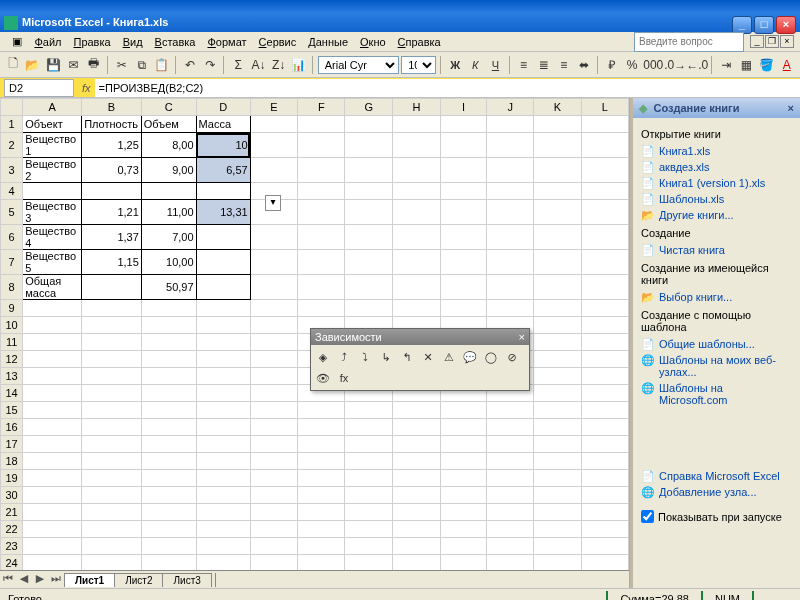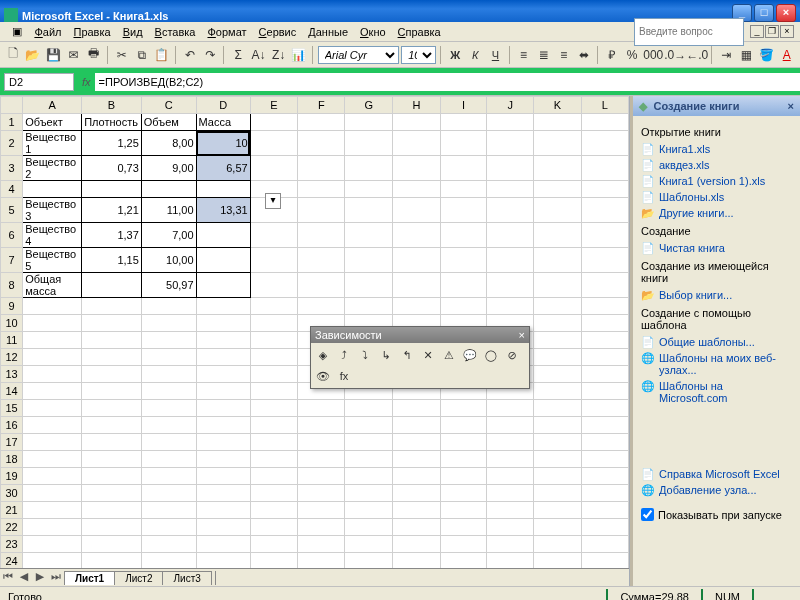--- a/index.html
+++ b/index.html
@@ -1,34 +1,34 @@
 <!DOCTYPE html>
 <html><head>
 <meta charset="utf-8">
 <style>
 * { box-sizing: border-box; margin: 0; padding: 0; font-family: Tahoma, Arial, sans-serif; font-size: 11px; }
 body { background: #ece9d8; width: 800px; height: 600px; overflow: hidden; }
-.titlebar { background: linear-gradient(#0058c4, #2a7de1 40%, #1164cc); color: #fff; height: 22px; display: flex; align-items: flex-end; padding: 0 4px; }
+.titlebar { background: linear-gradient(#0058c4, #2a7de1 40%, #1164cc); color: #fff; height: 22px; display: flex; align-items: flex-start; padding: 16px 4px; }
 .titlebar .icon { width: 14px; height: 14px; background: #2a7; margin-right: 4px; display: inline-block; }
 .titlebar .title { flex: 1; font-weight: bold; }
 .winbtns { display: flex; gap: 2px; }
 .winbtn { width: 20px; height: 18px; background: linear-gradient(#88c0ff,#3d80d6); border: 1px solid #1b4c8c; border-radius: 3px; color: #fff; text-align: center; line-height: 15px; font-weight: bold; cursor: pointer; }
 .winbtn.close { background: linear-gradient(#f88,#d33); border-color: #a22; }
 .menubar { background: #ece9d8; height: 20px; display: flex; align-items: center; padding: 0 6px; border-bottom: 1px solid #c0c0c0; }
 .menubar span { padding: 2px 6px; cursor: pointer; }
 .menubar .spacer { flex: 1; }
-.askbox { width: 110px; height: 28px; border: 1px solid #7b9ebd; background: #fff; padding: 0 4px; color: #999; font-size: 10px; }
+.askbox { width: 110px; height: 20px; border: 1px solid #7b9ebd; background: #fff; padding: 0 4px; color: #999; font-size: 10px; }
 .smallwinbtns { display: flex; gap: 1px; margin-left: 6px; }
 .smallwinbtns div { width: 14px; height: 13px; border: 1px solid #888; background: #ece9d8; font-size: 9px; text-align: center; line-height: 11px; cursor: pointer; }
 .toolbar { background: #ece9d8; height: 26px; border-bottom: 1px solid #c0c0c0; display: flex; align-items: center; padding: 0 4px; gap: 2px; }
 .tb-btn { width: 20px; height: 20px; border: 1px solid transparent; display: inline-flex; align-items: center; justify-content: center; cursor: pointer; font-size: 12px; color: #333; }
 .tb-sep { width: 2px; height: 18px; border-left: 1px solid #aca899; margin: 0 2px; }
-.tb-select { height: 18px; border: 1px solid #7b9ebd; background: #fff; font-size: 11px; padding: 0 2px; font-style: italic; }
+.tb-select { height: 18px; border: 1px solid #7b9ebd; background: #fff; font-size: 11px; padding: 0 2px; }
 .tb-select.font { width: 90px; } .tb-select.size { width: 35px; }
-.formulabar { display: flex; align-items: center; height: 28px; background: #22c55e; border-bottom: 1px solid #c0c0c0; }
+.formulabar { display: flex; align-items: center; height: 20px; background: #fde047; border-bottom: 1px solid #c0c0c0; }
 .namebox { width: 70px; height: 18px; border: 1px solid #a5acb5; background: #fff; padding: 0 4px; margin: 0 4px; display: flex; align-items: center; }
 .fx { padding: 0 4px; font-style: italic; color: #555; cursor: pointer; }
 .formula-input { flex: 1; border: none; padding: 4px 4px; height: 18px; }
 .workarea { display: flex; height: 490px; }
 .sheet-pane { flex: 1; display: flex; flex-direction: column; border-right: 1px solid #a5acb5; }
 .grid-wrap { flex: 1; overflow: hidden; background: #fff; position: relative; }
 table.grid { border-collapse: collapse; table-layout: fixed; }
 table.grid th, table.grid td { border: 1px solid #d0d0d0; height: 17px; font-size: 11px; padding: 0 2px; background: #fff; }
 table.grid th { background: #ece9d8; font-weight: normal; text-align: center; position: sticky; }
 table.grid th.corner { width: 24px; background: #ece9d8; }

